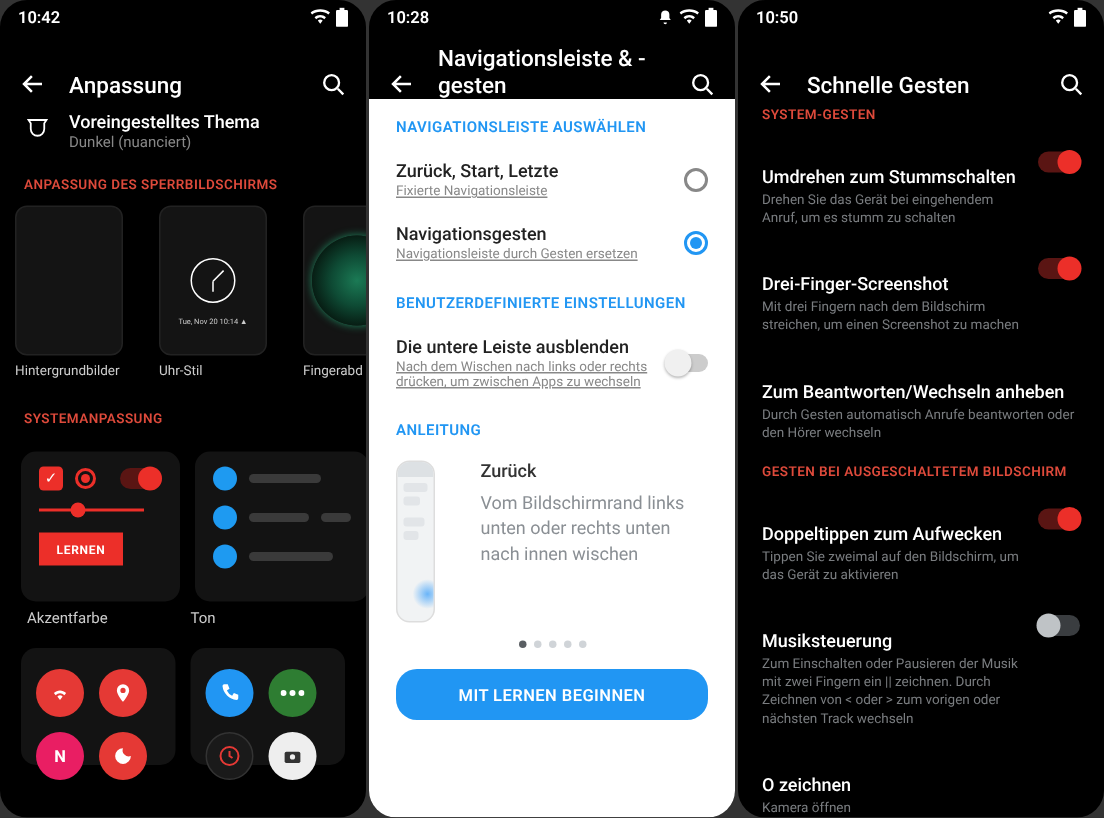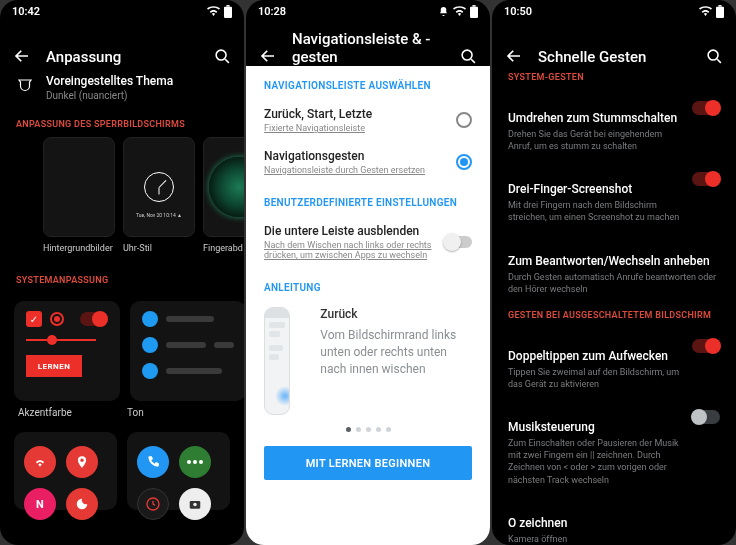--- a/index.html
+++ b/index.html
@@ -19,21 +19,21 @@
   .header .title { font-size: 15px; font-weight: 500; flex:1; }
   .icon-btn { width:20px; height:20px; display:flex; align-items:center; justify-content:center; }
 
   .scroll { flex:1; overflow:hidden; }
 
   
   .s1-item { display:flex; align-items:center; gap:12px; padding: 8px 16px 12px; }
   .s1-item .lbl { font-size: 12px; font-weight:500; }
   .s1-item .sub { font-size: 10px; color:#888; margin-top:2px; }
   .section-red { font-size: 9px; color:#de4a3b; font-weight:600; padding: 6px 16px 8px; letter-spacing: .3px; }
-  .lockrow { display:flex; gap:8px; padding: 0 10px; margin-left: 33px; }
+  .lockrow { display:flex; gap:24px; padding: 0 10px; }
   .tile { flex: 0 0 72px; }
   .tile .thumb { width:72px; height:100px; border-radius:8px; background:#141414; border:1px solid #222; position:relative; overflow:hidden; }
   .tile .cap { font-size: 9px; margin-top:6px; color:#ccc; }
   .wall { background: radial-gradient(circle at 40% 55%, #b5c6cf 0%, #65808f 22%, #1b2b36 45%, #05090c 70%); }
   .clock { display:flex; align-items:center; justify-content:center; }
   .clockface { width:30px; height:30px; border:1px solid #fff; border-radius:50%; position:relative; }
   .clockface::before { content:''; position:absolute; left:50%; top:50%; width:10px; height:1px; background:#fff; transform-origin:left; transform:rotate(-45deg);}
   .clockface::after { content:''; position:absolute; left:50%; top:50%; width:7px; height:1px; background:#fff; transform-origin:left; transform:rotate(90deg);}
   .clocktxt { position:absolute; bottom:18px; width:100%; text-align:center; font-size:5px; color:#ccc; }
   .fp { display:flex; align-items:center; justify-content:center; }
@@ -73,21 +73,21 @@
   .tutphone { width:62px; height:108px; border-radius:9px; background:#f1f3f4; border:1px solid #ddd; position:relative; overflow:hidden;}
   .tutphone .tbar{height:10px;background:#dde1e4;}
   .tutphone .tbody{padding:4px;}
   .tutphone .ln{height:6px;background:#e2e5e8;border-radius:2px;margin-bottom:3px;}
   .tutphone .hint{position:absolute;bottom:8px;left:10px;width:20px;height:20px;border-radius:50%;background:radial-gradient(circle,#6ab5f9 0%,rgba(106,181,249,0) 70%);}
   .tuttxt .tt { font-size:12px; font-weight:500; color:#333; margin-bottom:6px;}
   .tuttxt .td { font-size:12px; color:#8a8f94; line-height:1.4;}
   .pager { display:flex; gap:5px; justify-content:center; margin-top:12px;}
   .pdot{width:5px;height:5px;border-radius:50%;background:#d0d4d8;}
   .pdot.on{background:#5a5f63;}
-  .cta { margin:14px 18px 0; height:34px; background:#2196f3; color:#fff; display:flex; align-items:center; justify-content:center; font-size:11px; font-weight:600; letter-spacing:.3px; border-radius:2px;}
+  .cta { margin:14px 18px 0; height:34px; background:#2196f3; color:#fff; display:flex; align-items:center; justify-content:center; font-size:11px; font-weight:600; letter-spacing:.3px; border-radius:14px;}
 
   
   .s3-item { padding: 9px 16px; display:flex; gap:10px; align-items:flex-start;}
   .s3-item .col{flex:1;margin-top:12px;}
   .s3-item .t { font-size:12px; font-weight:500; color:#fff;}
   .s3-item .d { font-size:9px; color:#7a7d80; line-height:1.35; margin-top:3px;}
   .swr { margin-top:2px; }
   .sw-on { width:28px;height:14px;border-radius:7px;background:#5a1513;position:relative;}
   .sw-on::after{content:'';position:absolute;right:-1px;top:-1px;width:16px;height:16px;border-radius:50%;background:#ec2f29;}
   .sw-off3 { width:28px;height:14px;border-radius:7px;background:#3a3d40;position:relative;}

